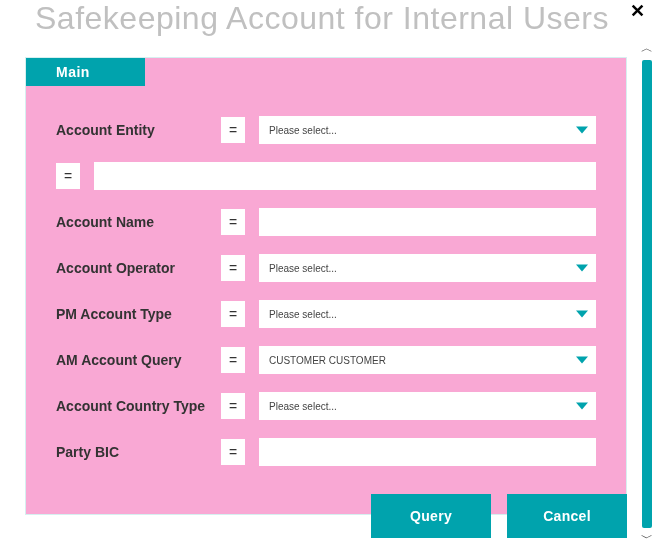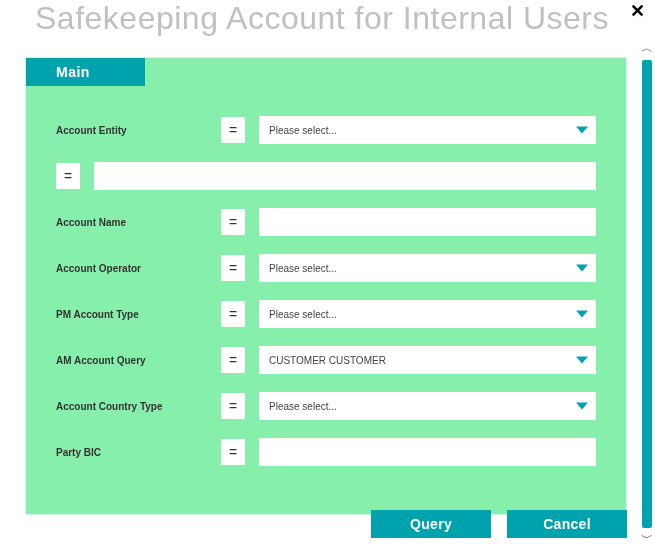--- a/index.html
+++ b/index.html
@@ -50,21 +50,21 @@
       position: absolute;
       right: 3px;
       top: 20px;
       bottom: 20px;
       width: 10px;
       background: #00a3ad;
       border-radius: 2px;
     }
     .panel {
       margin: 10px 28px 0 25px;
-      background: #86efac;
+      background: #f9a8d4;
       border: 1px solid #d6f0f0;
       position: relative;
       padding: 0 0 30px 0;
     }
     .tab {
       background: #00a3ad;
       color: #fff;
       display: inline-block;
       padding: 6px 55px 6px 30px;
       font-size: 14px;
@@ -75,21 +75,21 @@
       padding: 30px 30px 0 30px;
     }
     .field-row {
       display: flex;
       align-items: center;
       margin-bottom: 18px;
       height: 28px;
     }
     .field-label {
       width: 165px;
-      font-size: 10px;
+      font-size: 14px;
       font-weight: 700;
       color: #333;
     }
     .eq-box {
       width: 24px;
       height: 26px;
       background: #fff;
       display: flex;
       align-items: center;
       justify-content: center;
@@ -127,21 +127,21 @@
       right: 28px;
       bottom: 10px;
       display: flex;
       gap: 16px;
     }
     .btn {
       background: #00a3ad;
       color: #fff;
       border: none;
       width: 120px;
-      height: 28px;
+      height: 44px;
       font-size: 14px;
       font-weight: 600;
       cursor: pointer;
       display: flex;
       align-items: center;
       justify-content: center;
       letter-spacing: 0.3px;
     }
   </style>
 </head>

